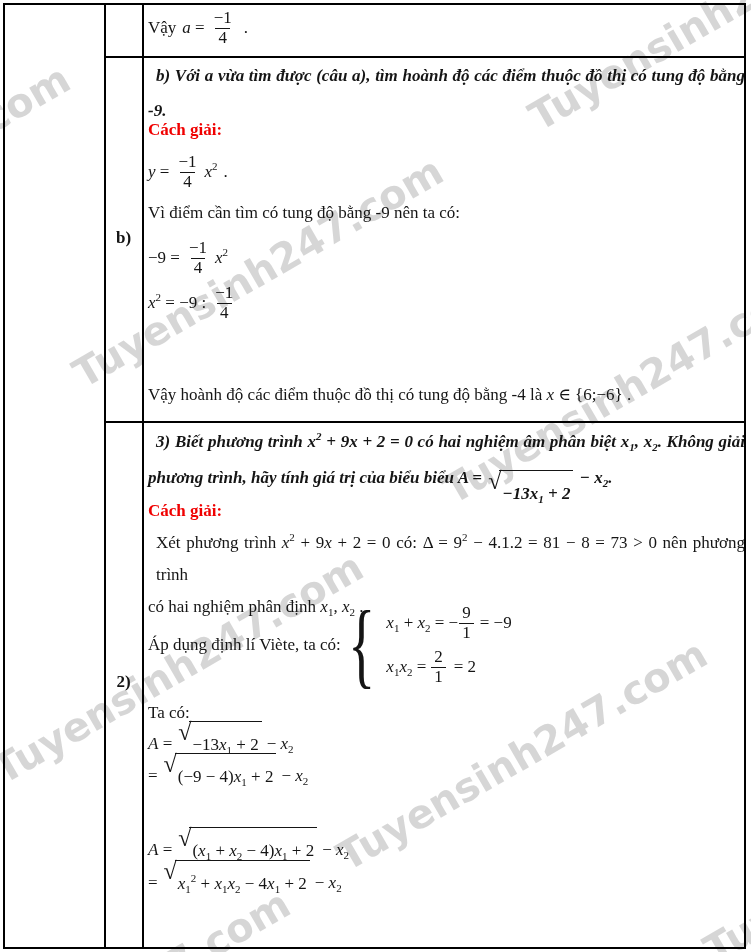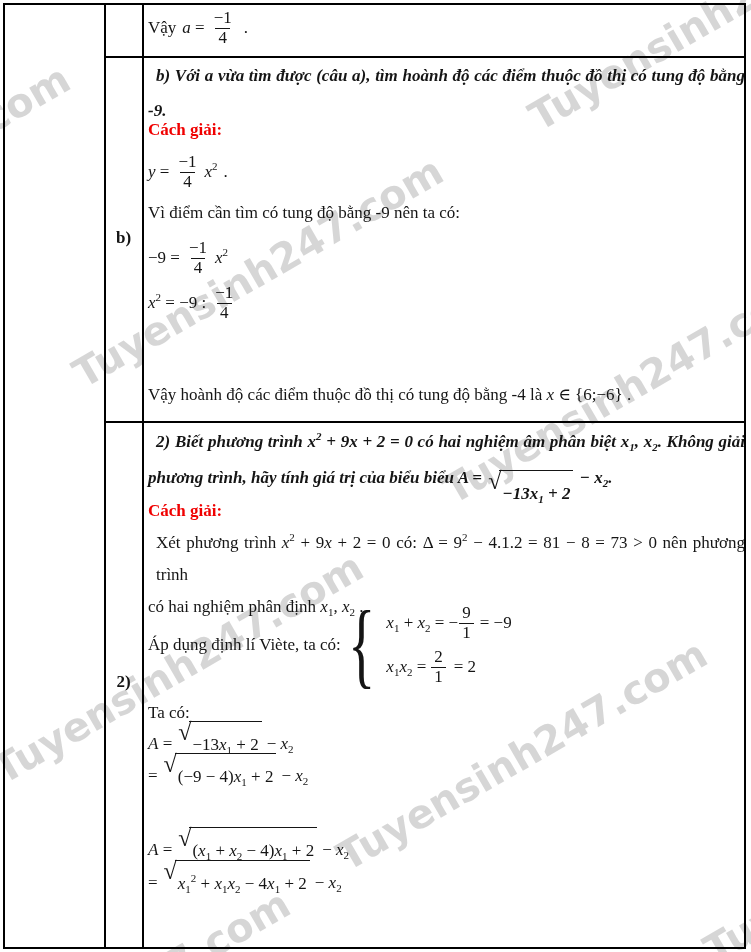--- a/index.html
+++ b/index.html
@@ -109,21 +109,21 @@
 
 
   <div class="blk" style="top:383px;">
     <span>Vậy hoành độ các điểm thuộc đồ thị có tung độ bằng -4 là </span><span><i>x</i> ∈ {6;−6}</span><span> .</span>
   </div>
 
   <div class="lbl" style="top:672px;">2)</div>
 
   <div class="blk" style="top:424px;line-height:36px;">
     <div class="prob jfull">
-      <span>2) Biết phương trình </span><span><i>x</i><sup>2</sup> + 9<i>x</i> + 2 = 0</span><span> có hai nghiệm âm phân biệt </span><span><i>x</i><sub>1</sub>, <i>x</i><sub>2</sub></span><span>. Không giải</span>
+      <span>3) Biết phương trình </span><span><i>x</i><sup>2</sup> + 9<i>x</i> + 2 = 0</span><span> có hai nghiệm âm phân biệt </span><span><i>x</i><sub>1</sub>, <i>x</i><sub>2</sub></span><span>. Không giải</span>
     </div>
     <div class="prob">
       <span>phương trình, hãy tính giá trị của biểu biểu </span><span><i>A</i> = </span><span class="sqrt">
           <span class="sg">√</span>
           <span class="rx">−13<i>x</i><sub>1</sub> + 2</span>
         </span><span> − <i>x</i><sub>2</sub></span><span>.</span>
     </div>
   </div>
 
   <div class="blk red" style="top:499px;">Cách giải:</div>

